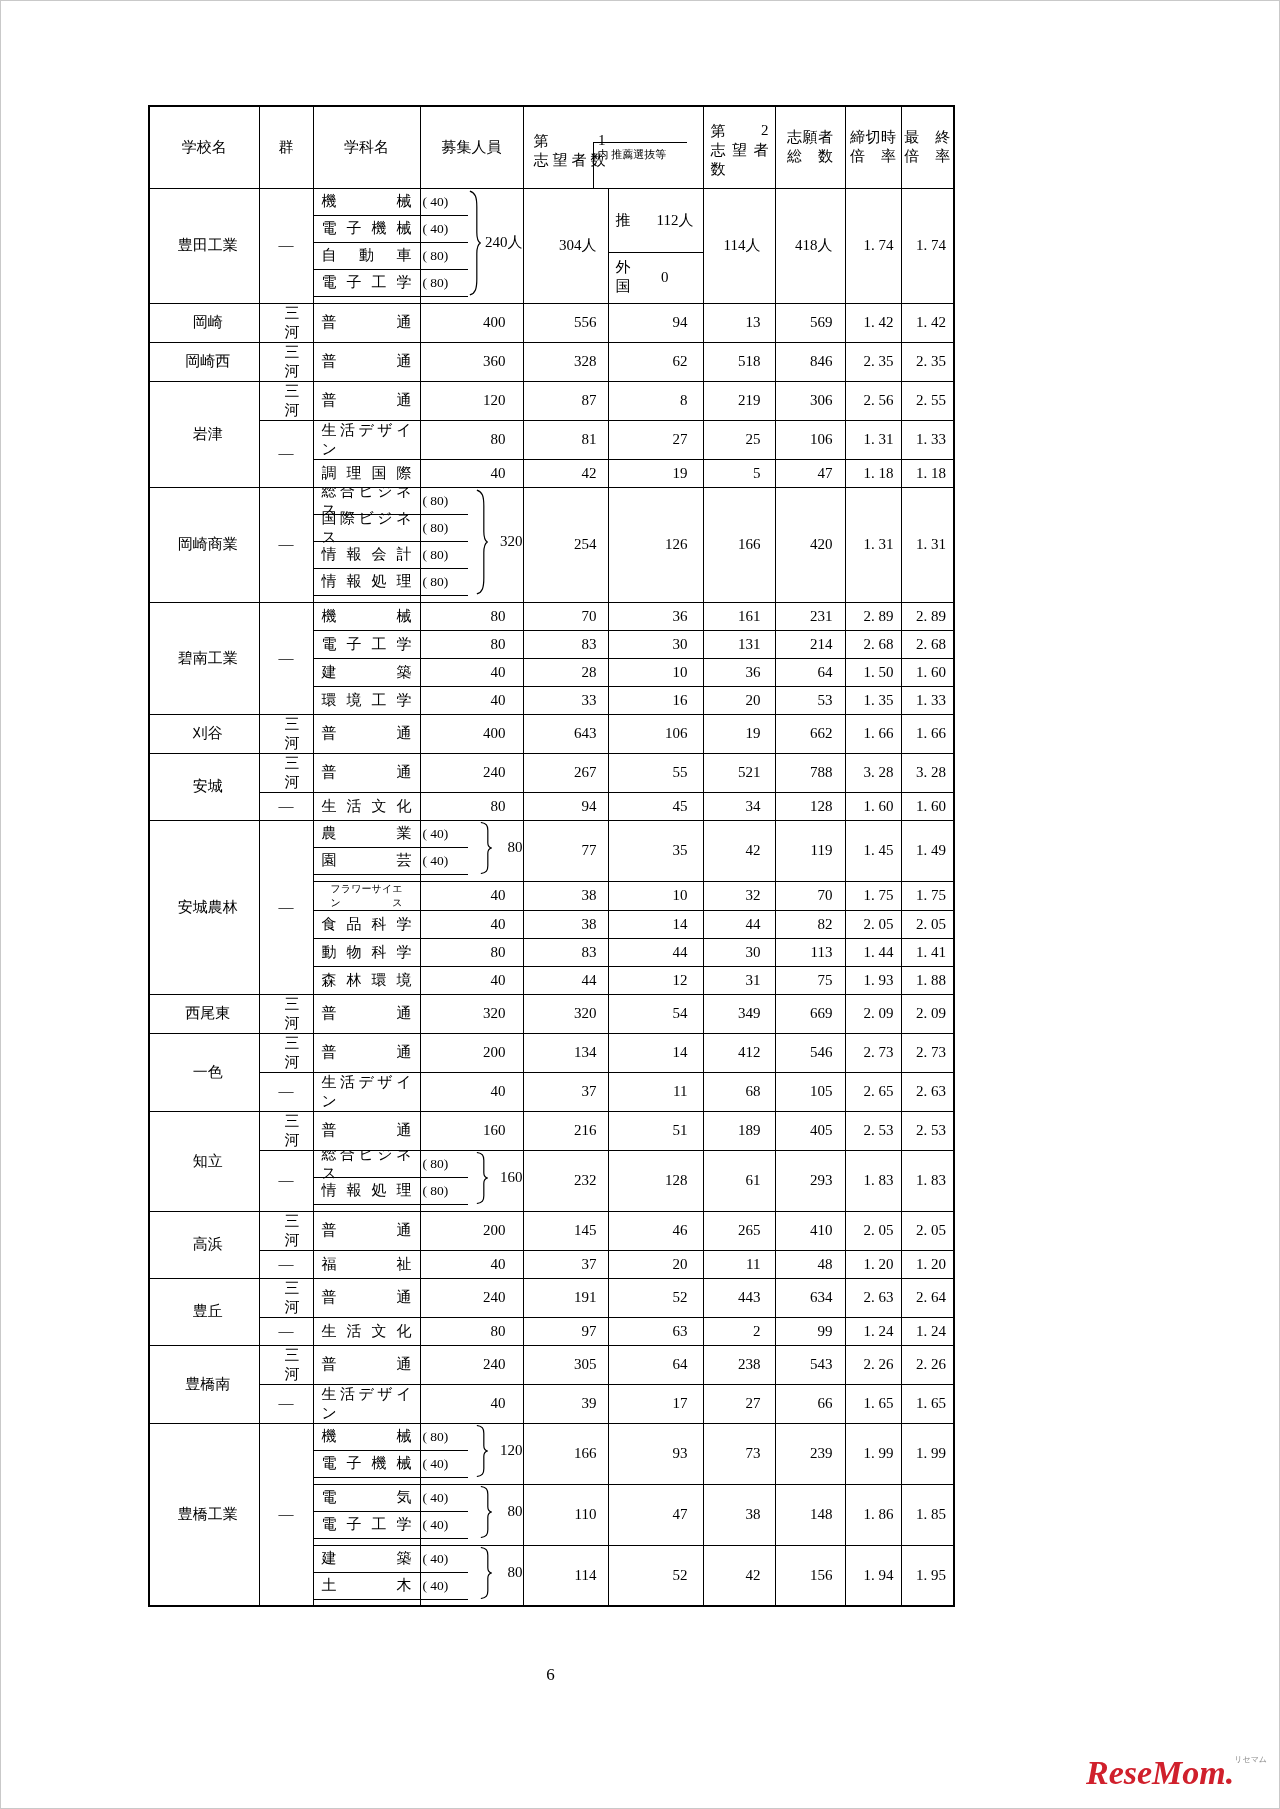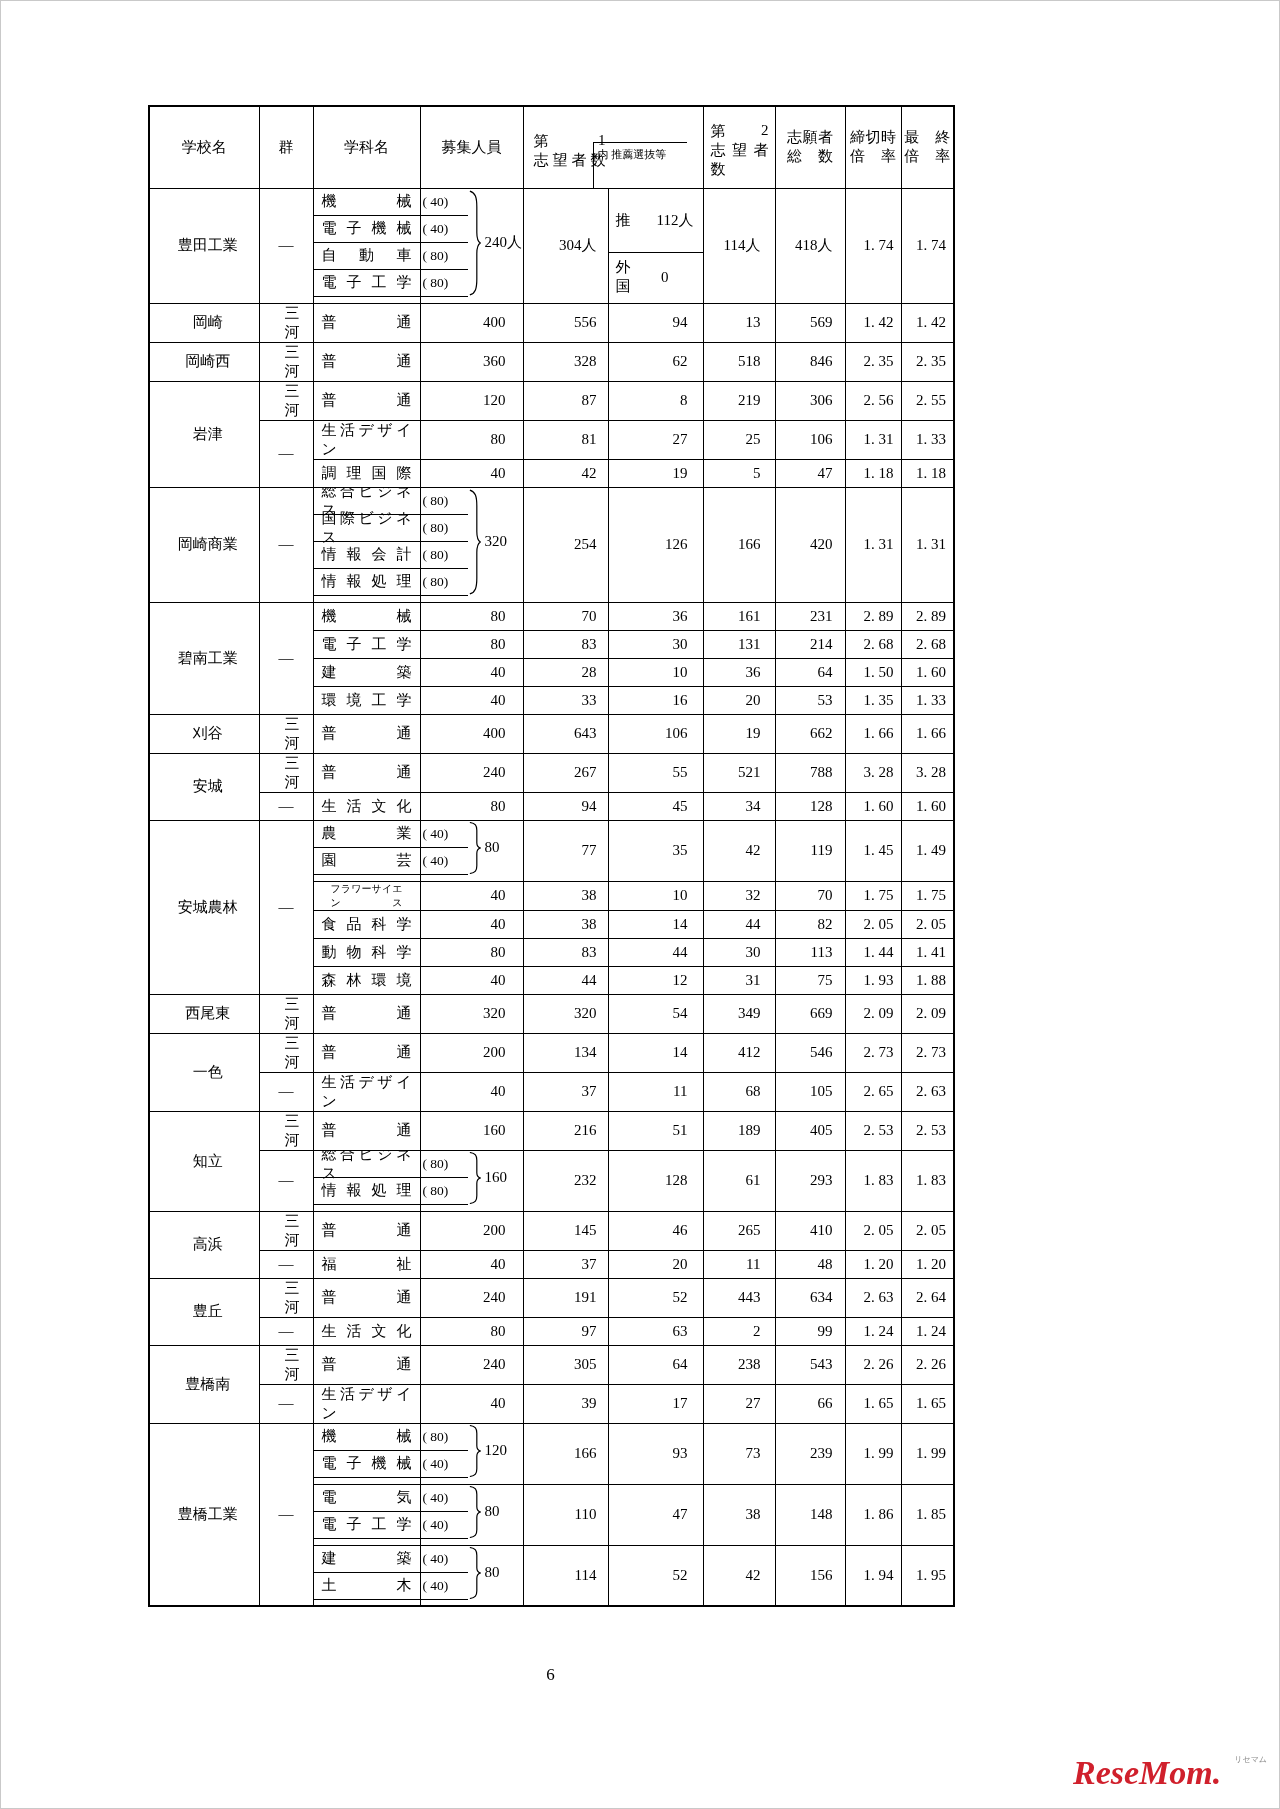--- a/index.html
+++ b/index.html
@@ -31,35 +31,35 @@
   td.dept .jname, .mini .jname { flex: 1; margin: 0 8px; text-align: justify; text-align-last: justify; text-justify: inter-character; }
   .sm { font-size: 10px !important; margin: 0 17px !important; }
   .num  { text-align: right; padding-right: 11px !important; }
   .capv { padding-right: 17px !important; }
   .recv { padding-right: 15px !important; }
   .secv { padding-right: 14px !important; }
   .totv { padding-right: 12px !important; }
   .ratio{ padding-right: 7px !important; }
   td.block, td.capblock, td.recblock { vertical-align: top; }
   .mini { height: 27px; border-bottom: 1px solid #000; display: flex; align-items: center; }
-  .capwrap { display: flex; align-items: stretch; }
+  .capwrap { display: flex; align-items: stretch; justify-content: space-between; }
   .capwrap.h4 { height: 108px; }
   .capwrap.h2 { height: 54px; }
   .capcol { width: 47px; flex: none; }
   .capcol .mini { font-size: 13.5px; padding-left: 2px; white-space: nowrap; }
   .bracewrap { width: 13px; flex: none; padding: 1px 0; }
   .brace { width: 100%; height: 100%; display: block; }
   .captotal { align-self: center; margin-left: 4px; white-space: nowrap; }
   .recwrap { display: flex; flex-direction: column; height: 113px; }
   .rectop { flex: 0 0 64px; border-bottom: 1px solid #000; display: flex; align-items: center; justify-content: space-between; padding: 0 9px 0 7px; }
   .recbot { flex: 1; display: flex; align-items: center; justify-content: space-between; padding: 0 34px 0 7px; gap: 16px; }
   .footer { width: 805px; margin: 58px 0 0 147px; text-align: center; font-size: 17px; }
   .logo { position: absolute; right: 12px; bottom: 16px; white-space: nowrap; }
   .logotext { color: #d0202c; font-size: 34px; font-weight: bold; font-style: italic; }
-  .logocap { color: #8a8a8a; font-size: 8px; vertical-align: 22px; margin-left: 13px; }
+  .logocap { color: #8a8a8a; font-size: 8px; vertical-align: 22px; margin-left: 0; }
 </style>
 </head>
 <body>
 
 <div class="page">
 <table class="t">
 <colgroup>
   <col style="width:110px">
         <col style="width:54px">
         <col style="width:107px">

